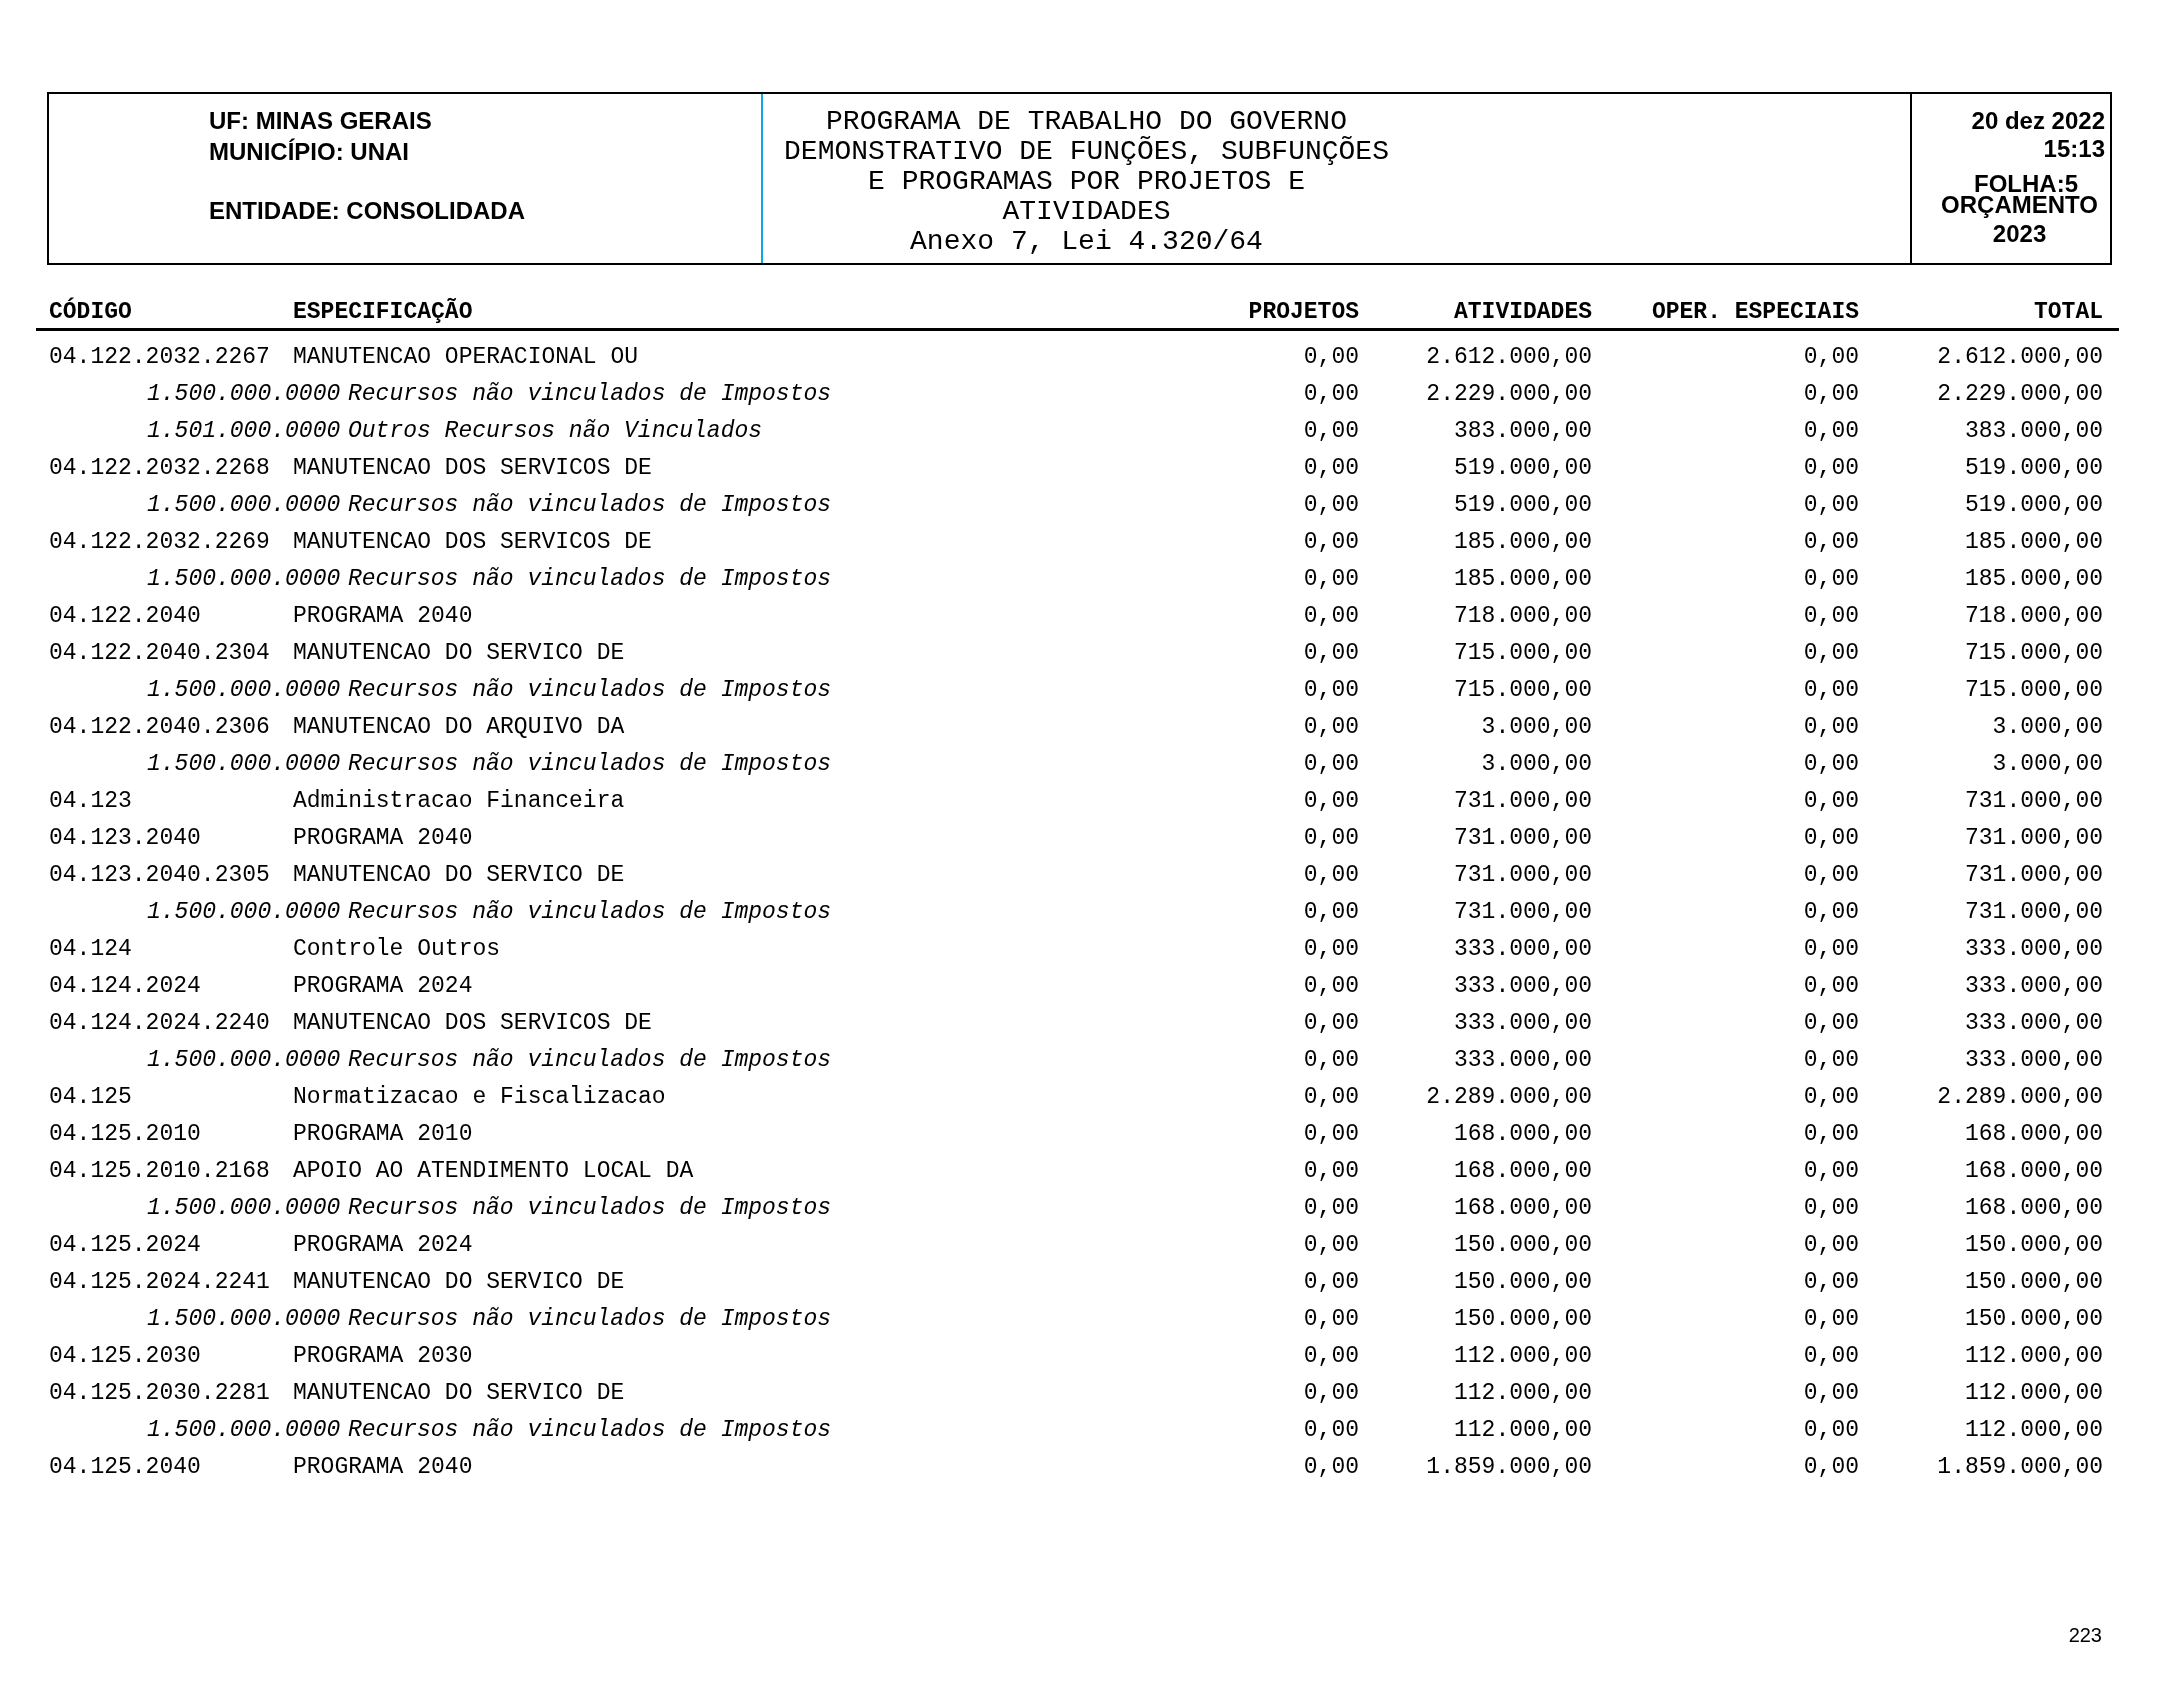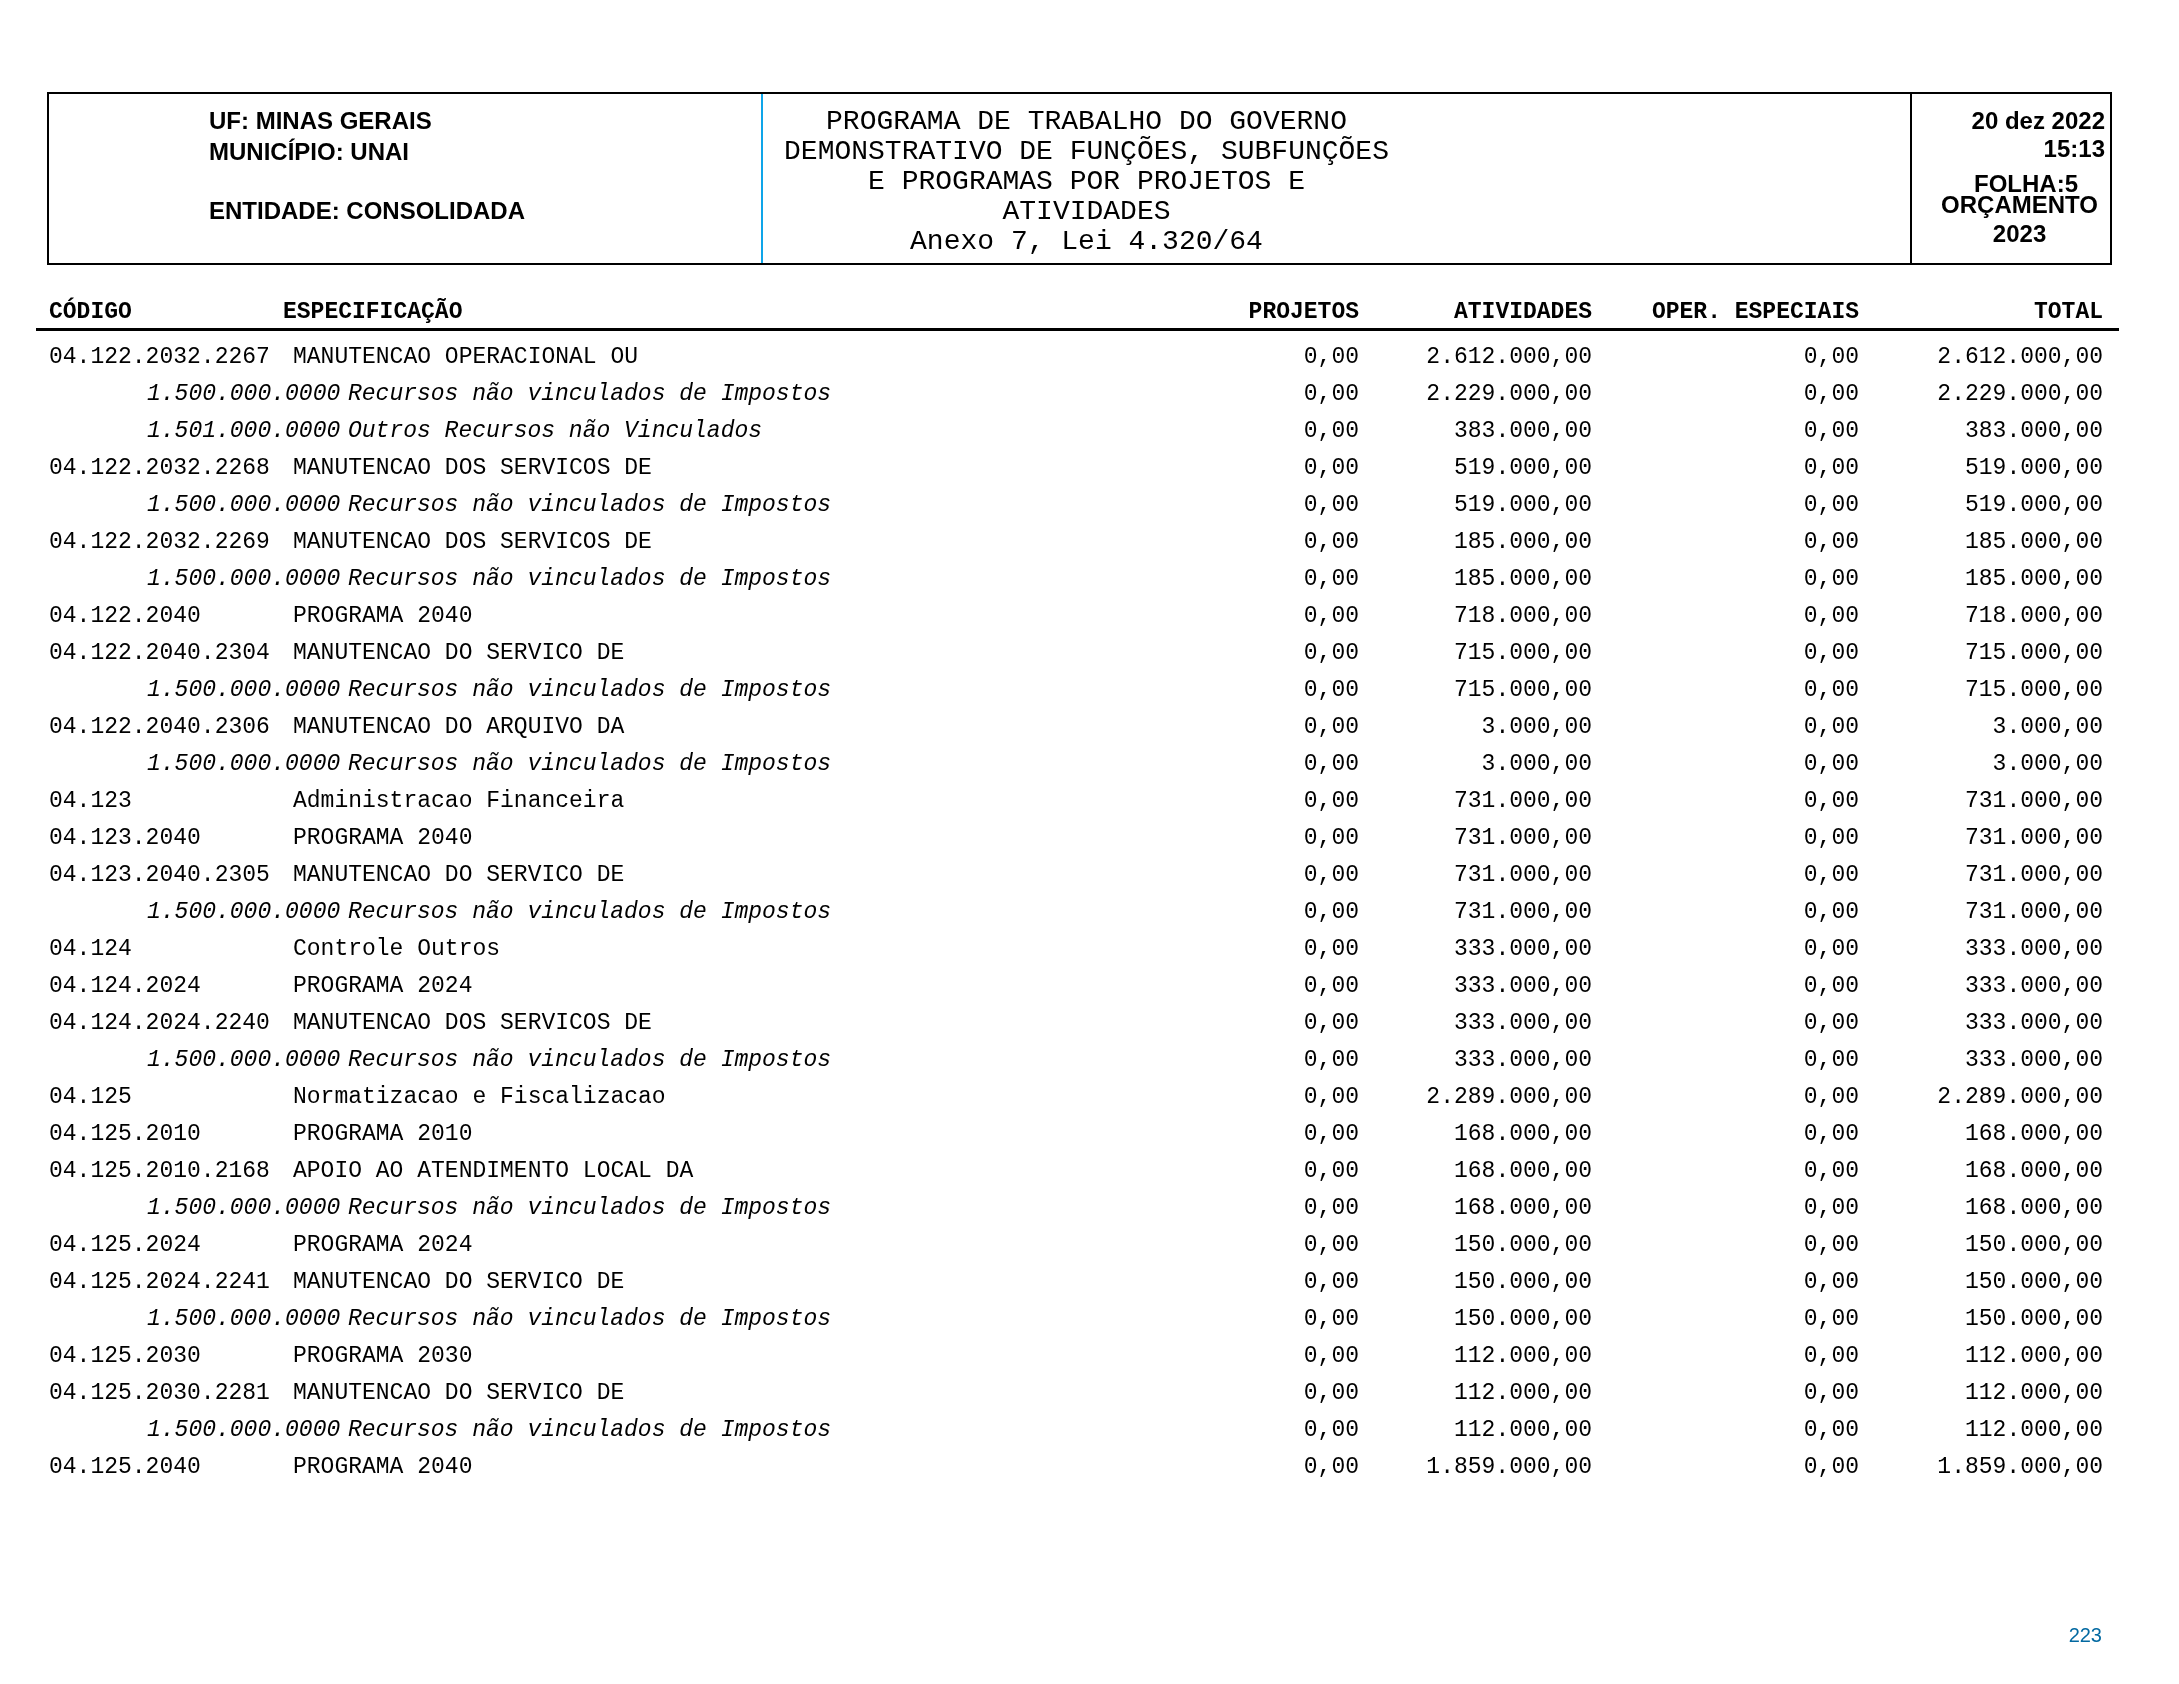--- a/index.html
+++ b/index.html
@@ -43,21 +43,21 @@
   }
 
   
   .col-headers {
     position:absolute; left:0; top:296px; width:100%; height:32px;
     font-family:"Liberation Mono","DejaVu Sans Mono",monospace;
     font-weight:bold; font-size:23px; line-height:32px;
   }
   .col-headers span { position:absolute; white-space:nowrap; }
   .ch-codigo { left:49px; }
-  .ch-espec  { left:283px; }
+  .ch-espec  { left:293px; }
   .ch-proj   { right:820px; }
   .ch-ativ   { right:587px; }
   .ch-oper   { right:320px; }
   .ch-total  { right:76px; }
 
   .rule {
     position:absolute; left:36px; top:328px; width:2083px; height:3px;
     background:#000;
   }
 
@@ -73,21 +73,21 @@
   .c-spec { left:293px; }
   .row.resource .c-code { left:147px; font-style:italic; }
   .row.resource .c-spec { left:348px; font-style:italic; }
   .c-proj  { right:820px; }
   .c-ativ  { right:587px; }
   .c-oper  { right:320px; }
   .c-total { right:76px; }
 
   .page-number {
     position:absolute; top:1624px; right:77px;
-    font-size:20px; color:#0369a1;
+    font-size:20px; color:#000000;
   }
 </style>
 </head>
 <body>
 
 <div class="page">
 
   <div class="header-box">
     <div class="hdr-left">
       <div class="l1">UF: MINAS GERAIS</div>

